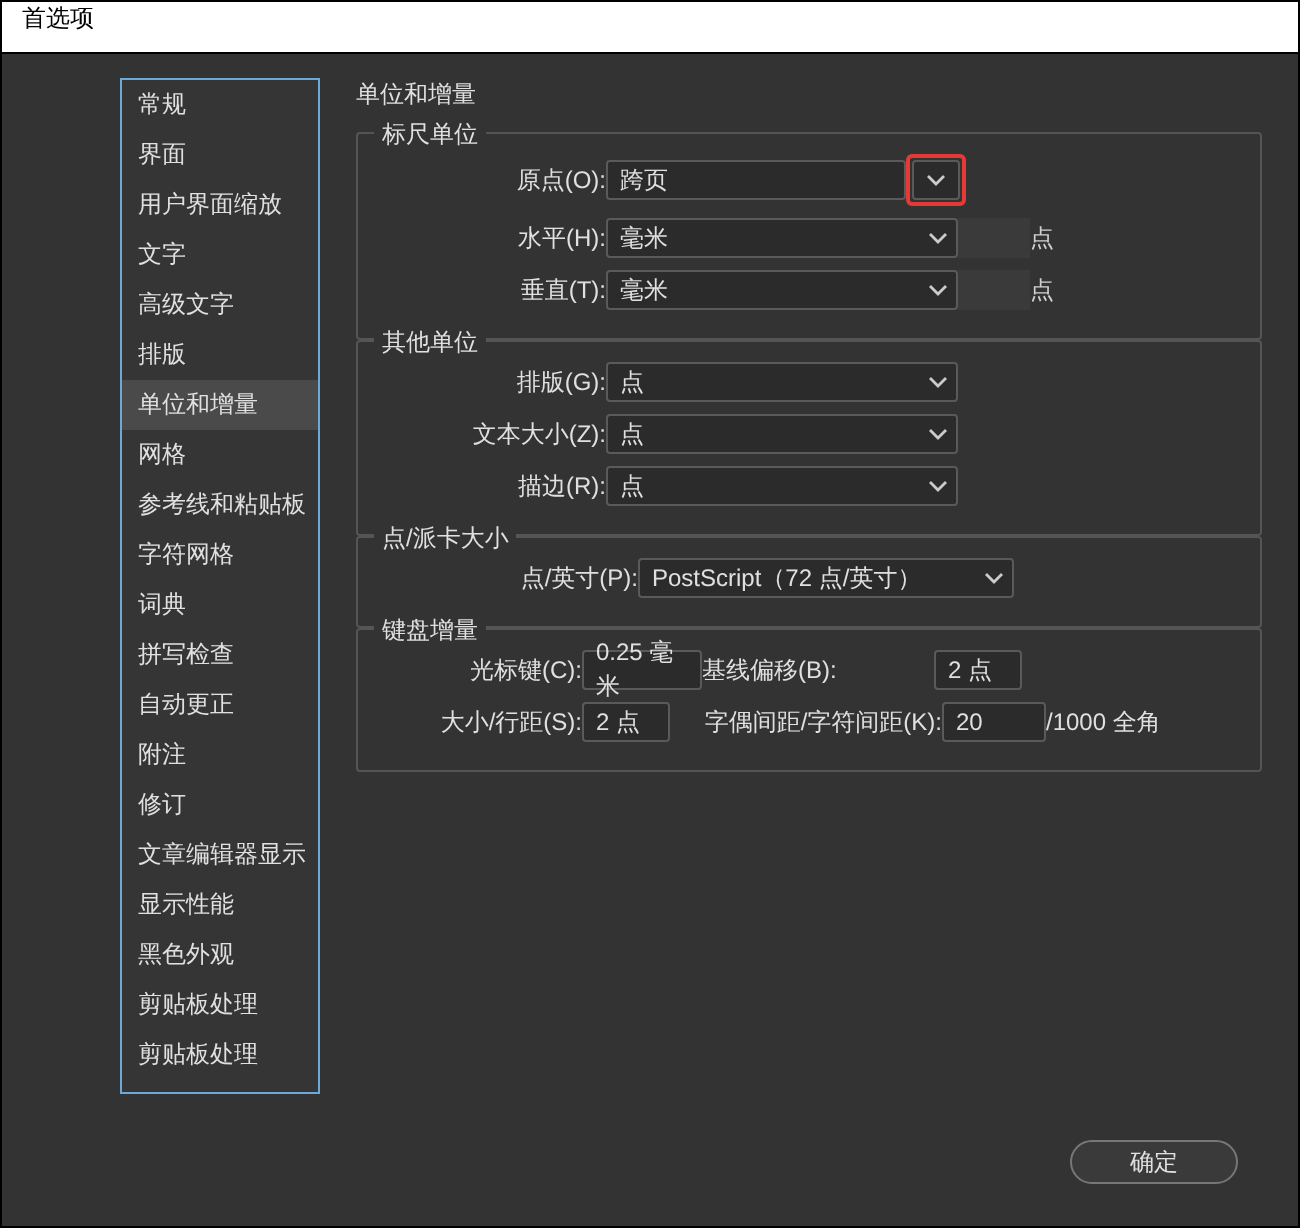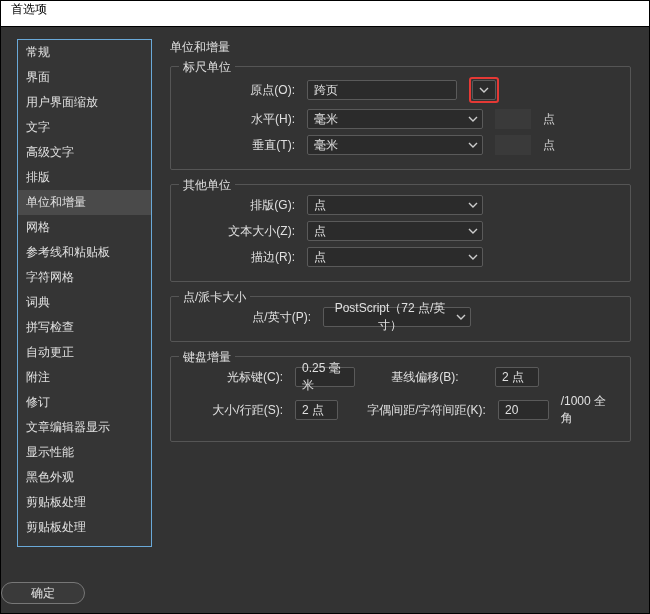--- a/index.html
+++ b/index.html
@@ -1,39 +1,39 @@
 <!DOCTYPE html>
 <html><head>
 <meta charset="utf-8">
 <style>
 * { box-sizing: border-box; margin: 0; padding: 0; font-family: "Microsoft YaHei", "SimSun", sans-serif; }
 body { background: #333; width: 650px; height: 614px; overflow: hidden; }
 .window { width: 650px; height: 614px; background: #333333; border: 1px solid #000; position: relative; }
 .titlebar { background: #fff; color: #000; height: 26px; padding: 0 10px; font-size: 12px; border-bottom: 1px solid #000; }
 .body { display: flex; height: 556px; background: #333333; }
-.sidebar { width: 151px; padding: 12px 0 12px 16px; }
+.sidebar { width: 116px; padding: 12px 0 12px 16px; margin-left: 43px; }
 .sidebar-inner { border: 1px solid #6aa9d8; background: #353535; height: 508px; overflow: hidden; }
 .sb-item { color: #e0e0e0; font-size: 12px; padding: 4px 8px; cursor: pointer; white-space: nowrap; }
 .sb-item.selected { background: #4a4a4a; }
 .main { flex: 1; padding: 12px 18px 12px 18px; color: #e0e0e0; font-size: 12px; overflow: hidden; }
 .panel-title { font-size: 12px; margin-bottom: 10px; }
-.fieldset { border: 1px solid #555; padding: 10px 14px 14px 14px; margin-bottom: 14px; position: relative; border-radius: 2px; }
+.fieldset { border: 1px solid #555; padding: 10px 14px 14px 14px; position: relative; border-radius: 2px; }
 .legend { position: absolute; top: -8px; left: 8px; background: #333333; padding: 0 4px; font-size: 12px; }
-.row { display: flex; align-items: center; margin-bottom: 6px; gap: 12px; }
+.row { display: flex; align-items: center; margin-bottom: 6px; gap: 0; }
 .row:last-child { margin-bottom: 0; }
 .lbl { text-align: right; min-width: 110px; }
 .lbl2 { text-align: right; min-width: 130px; }
 .select { display: inline-flex; align-items: center; justify-content: space-between; background: #2b2b2b; border: 1px solid #5a5a5a; color: #e0e0e0; font-size: 12px; height: 20px; padding: 0 4px 0 6px; cursor: pointer; border-radius: 2px; }
 .select .chev { margin-left: 6px; }
 .input-box { display: inline-flex; align-items: center; background: #2b2b2b; border: 1px solid #5a5a5a; color: #e0e0e0; font-size: 12px; height: 20px; padding: 0 6px; border-radius: 2px; }
 .static-box { display:inline-block; width:36px; height:20px; background:#3a3a3a; }
 .unit-text { color:#d0d0d0; }
 .highlight-box { border: 2px solid #e53935; border-radius: 3px; padding: 1px; display: inline-flex; }
 .highlight-box .chev-only { background: #2b2b2b; border: 1px solid #5a5a5a; height: 20px; width: 24px; display:flex; align-items:center; justify-content:center; border-radius:2px; }
-.footer { position:absolute; left:0; right:0; bottom:4px; height:32px; display:flex; justify-content:flex-start; align-items:center; padding-right: 14px; }
+.footer { position:absolute; left:0; right:0; bottom:16px; height:32px; display:flex; justify-content:flex-end; align-items:center; padding-right: 30px; }
 .btn { background:#3a3a3a; border:1px solid #777; color:#e0e0e0; font-size:12px; width:84px; height:22px; border-radius:11px; display:flex; align-items:center; justify-content:center; cursor:pointer; }
 svg { display:block; }
 </style>
 </head>
 <body>
 
 <div class="window">
 
   <div class="titlebar">
     <span>首选项</span>
@@ -150,40 +150,40 @@
                 </svg>
               </span>
           </span>
         </div>
       </div>
 
       <div class="fieldset">
         <div class="legend">点/派卡大小</div>
         <div class="row">
           <span class="lbl2" style="min-width:126px;">点/英寸(P):</span>
-          <span class="select" style="width:148px;text-align:center;">
+          <span class="select" style="width:188px;">
             <span>PostScript（72 点/英寸）</span>
             <span class="chev">
                 <svg width="10" height="10" viewBox="0 0 10 10">
                   <path d="M1 3 L5 7 L9 3" stroke="#ccc" stroke-width="1.4" fill="none"></path>
                 </svg>
               </span>
           </span>
         </div>
       </div>
 
       <div class="fieldset">
         <div class="legend">键盘增量</div>
 
         <div class="row">
           <span style="text-align:right; min-width:98px;">光标键(C):</span>
           <span class="input-box" style="width:60px;">
               <span>0.25 毫米</span>
             </span>
-          <span style="text-align:center; min-width:116px;">基线偏移(B):</span>
+          <span style="text-align:left; min-width:116px;">基线偏移(B):</span>
           <span class="input-box" style="width:44px;">
               <span>2 点</span>
             </span>
         </div>
 
         <div class="row">
           <span style="text-align:right; min-width:98px;">大小/行距(S):</span>
           <span class="input-box" style="width:44px;">
               <span>2 点</span>
             </span>

